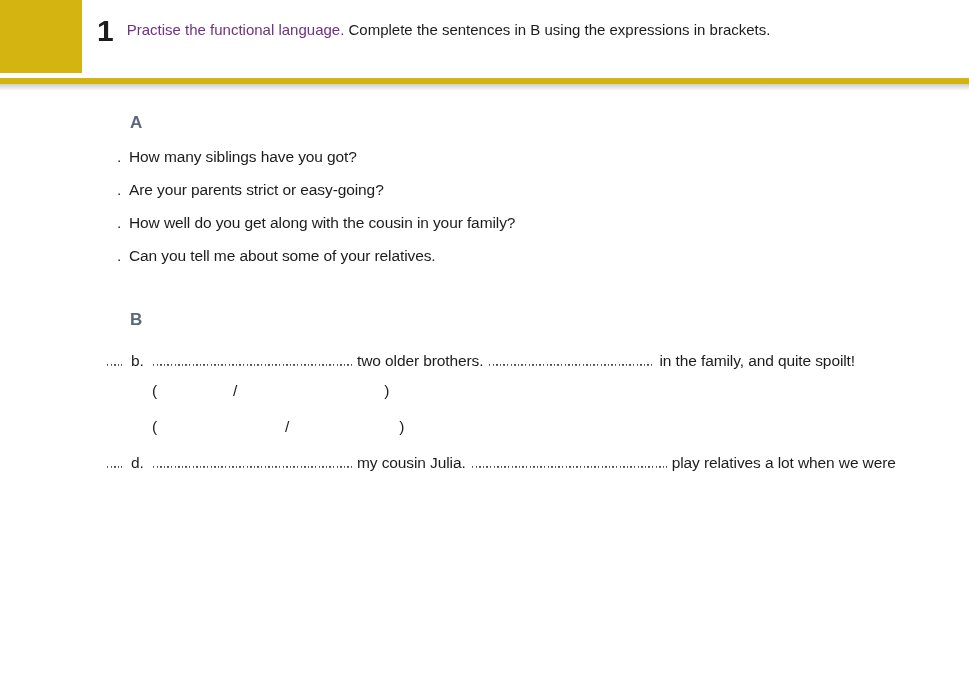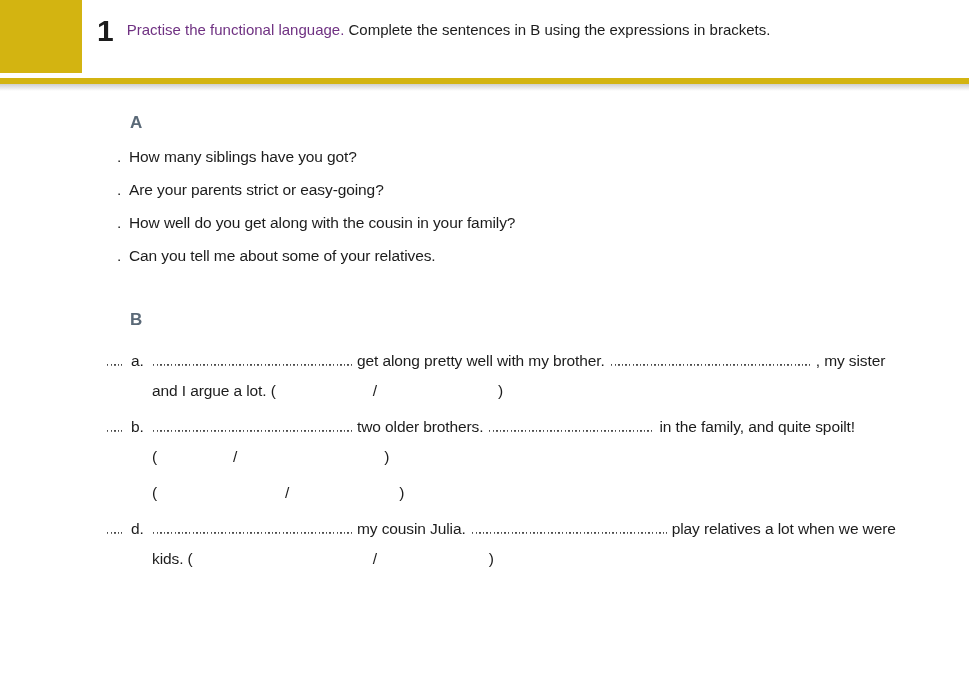--- a/index.html
+++ b/index.html
@@ -107,34 +107,29 @@
             <span class="num-drop"></span>
             <span class="qa-marker">.</span>
             <span>Can you tell me about some of your relatives.</span>
           </li>
       </ul>
     </section>
 
     <section id="section-b">
       <div class="sec-label">B</div>
 
-      <div class="b-item">
-        <div class="b-line1"><span class="dotleader mini-blank"></span><span class="b-letter">a.</span><span class="dotleader blank1"></span><span>get along pretty well with my brother.</span><span class="dotleader blank2" style="width:200px"></span><span>, my sister</span></div>
-        <div class="b-line2"><span>and I argue a lot. (</span><span class="slot-gap" style="width:97px"></span><span>/</span><span class="slot-gap" style="width:121px"></span><span>)</span></div>
-      </div>
 
       <div class="b-item">
         <div class="b-line1"><span class="dotleader mini-blank"></span><span class="b-letter">b.</span><span class="dotleader blank1"></span><span>two older brothers.</span><span class="dotleader blank2" style="width:165px"></span><span>in the family, and quite spoilt!</span></div>
         <div class="b-line2"><span>(</span><span class="slot-gap" style="width:76px"></span><span>/</span><span class="slot-gap" style="width:147px"></span><span>)</span></div>
       </div>
 
       <div class="b-item">
         <div class="b-line2"><span>(</span><span class="slot-gap" style="width:128px"></span><span>/</span><span class="slot-gap" style="width:110px"></span><span>)</span></div>
       </div>
 
       <div class="b-item">
         <div class="b-line1"><span class="dotleader mini-blank"></span><span class="b-letter">d.</span><span class="dotleader blank1"></span><span>my cousin Julia.</span><span class="dotleader blank2" style="width:195px"></span><span>play relatives a lot when we were</span></div>
-        <div class="b-line2"><span>kids. (</span><span class="slot-gap" style="width:180px"></span><span>/</span><span class="slot-gap" style="width:112px"></span><span>)</span></div>
       </div>
 
     </section>
   </main>
 </div>
 
 </body></html>

